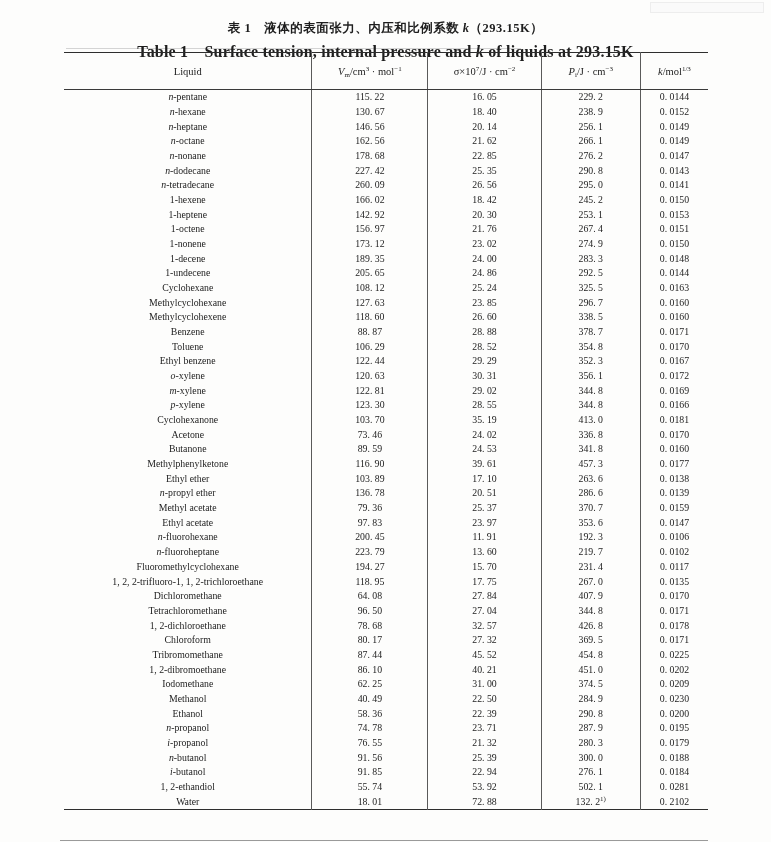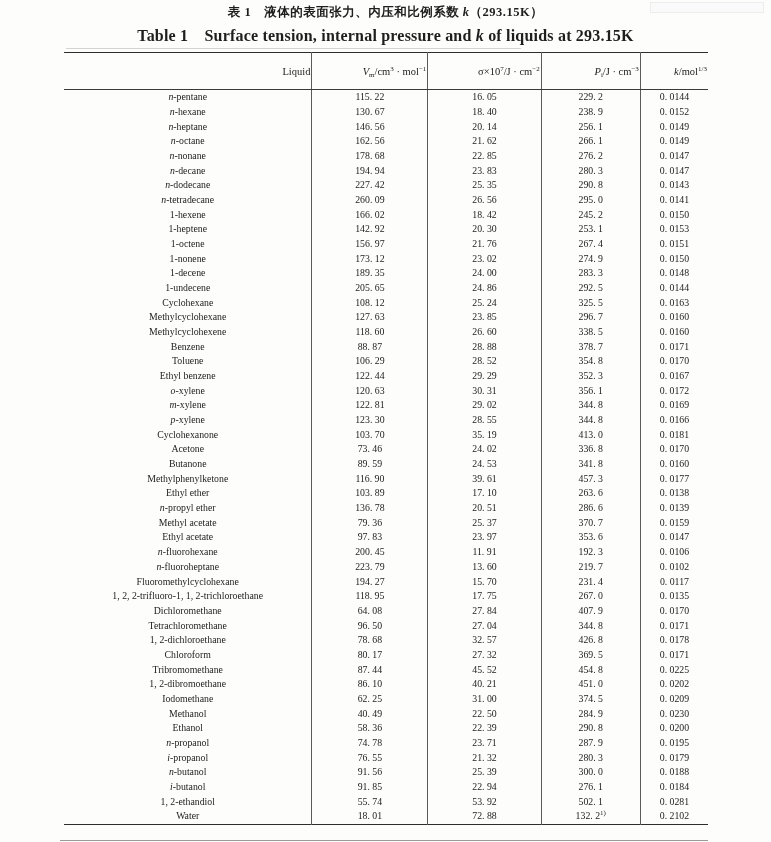--- a/index.html
+++ b/index.html
@@ -4,21 +4,21 @@
 <style>
   html,body{margin:0;padding:0;}
   body{
     width:771px;height:842px;
     background:#fdfdfc;
     font-family:"Liberation Serif","DejaVu Serif",serif;
     color:#1e1e1e;
     position:relative;
     overflow:hidden;
   }
-  .titles{position:absolute;top:4px;left:0;width:100%;text-align:center;}
+  .titles{position:absolute;top:20px;left:0;width:100%;text-align:center;}
   .title-zh{
     font-size:12.5px;font-weight:bold;letter-spacing:0.5px;line-height:16px;
     font-family:"Liberation Serif","DejaVu Serif",serif;
   }
   .title-en{
     font-size:16px;font-weight:bold;line-height:16px;margin-top:8px;
     letter-spacing:0.2px;
   }
   .title-zh i,.title-en i{font-style:italic;font-weight:bold;}
 
@@ -41,21 +41,21 @@
     border-bottom:1.5px solid #2e2e2e;
   }
   col.c1{width:38.5%;}
   col.c2{width:18%;}
   col.c3{width:17.6%;}
   col.c4{width:15.4%;}
   col.c5{width:10.5%;}
   thead th{
     font-weight:normal;font-size:10.5px;height:34px;
     border-bottom:1px solid #3a3a3a;
-    text-align:right;vertical-align:middle;
+    text-align:center;vertical-align:middle;
     color:#222;
   }
   thead th+th, tbody td+td{border-left:1px solid #5a5a5a;}
   tbody td{
     height:14.68px;font-size:9.8px;line-height:10px;
     text-align:center;vertical-align:middle;
     padding:0 2px;white-space:nowrap;overflow:hidden;
     color:#222;
   }
   sub{font-size:7px;vertical-align:-2px;line-height:0;}
@@ -121,27 +121,20 @@
         <td>0. 0149</td>
       </tr>
       <tr>
         <td><i>n</i>-nonane</td>
         <td>178. 68</td>
         <td>22. 85</td>
         <td>276. 2</td>
         <td>0. 0147</td>
       </tr>
       <tr>
-        <td><i>n</i>-decane</td>
-        <td>194. 94</td>
-        <td>23. 83</td>
-        <td>280. 3</td>
-        <td>0. 0147</td>
-      </tr>
-      <tr>
         <td><i>n</i>-dodecane</td>
         <td>227. 42</td>
         <td>25. 35</td>
         <td>290. 8</td>
         <td>0. 0143</td>
       </tr>
       <tr>
         <td><i>n</i>-tetradecane</td>
         <td>260. 09</td>
         <td>26. 56</td>

